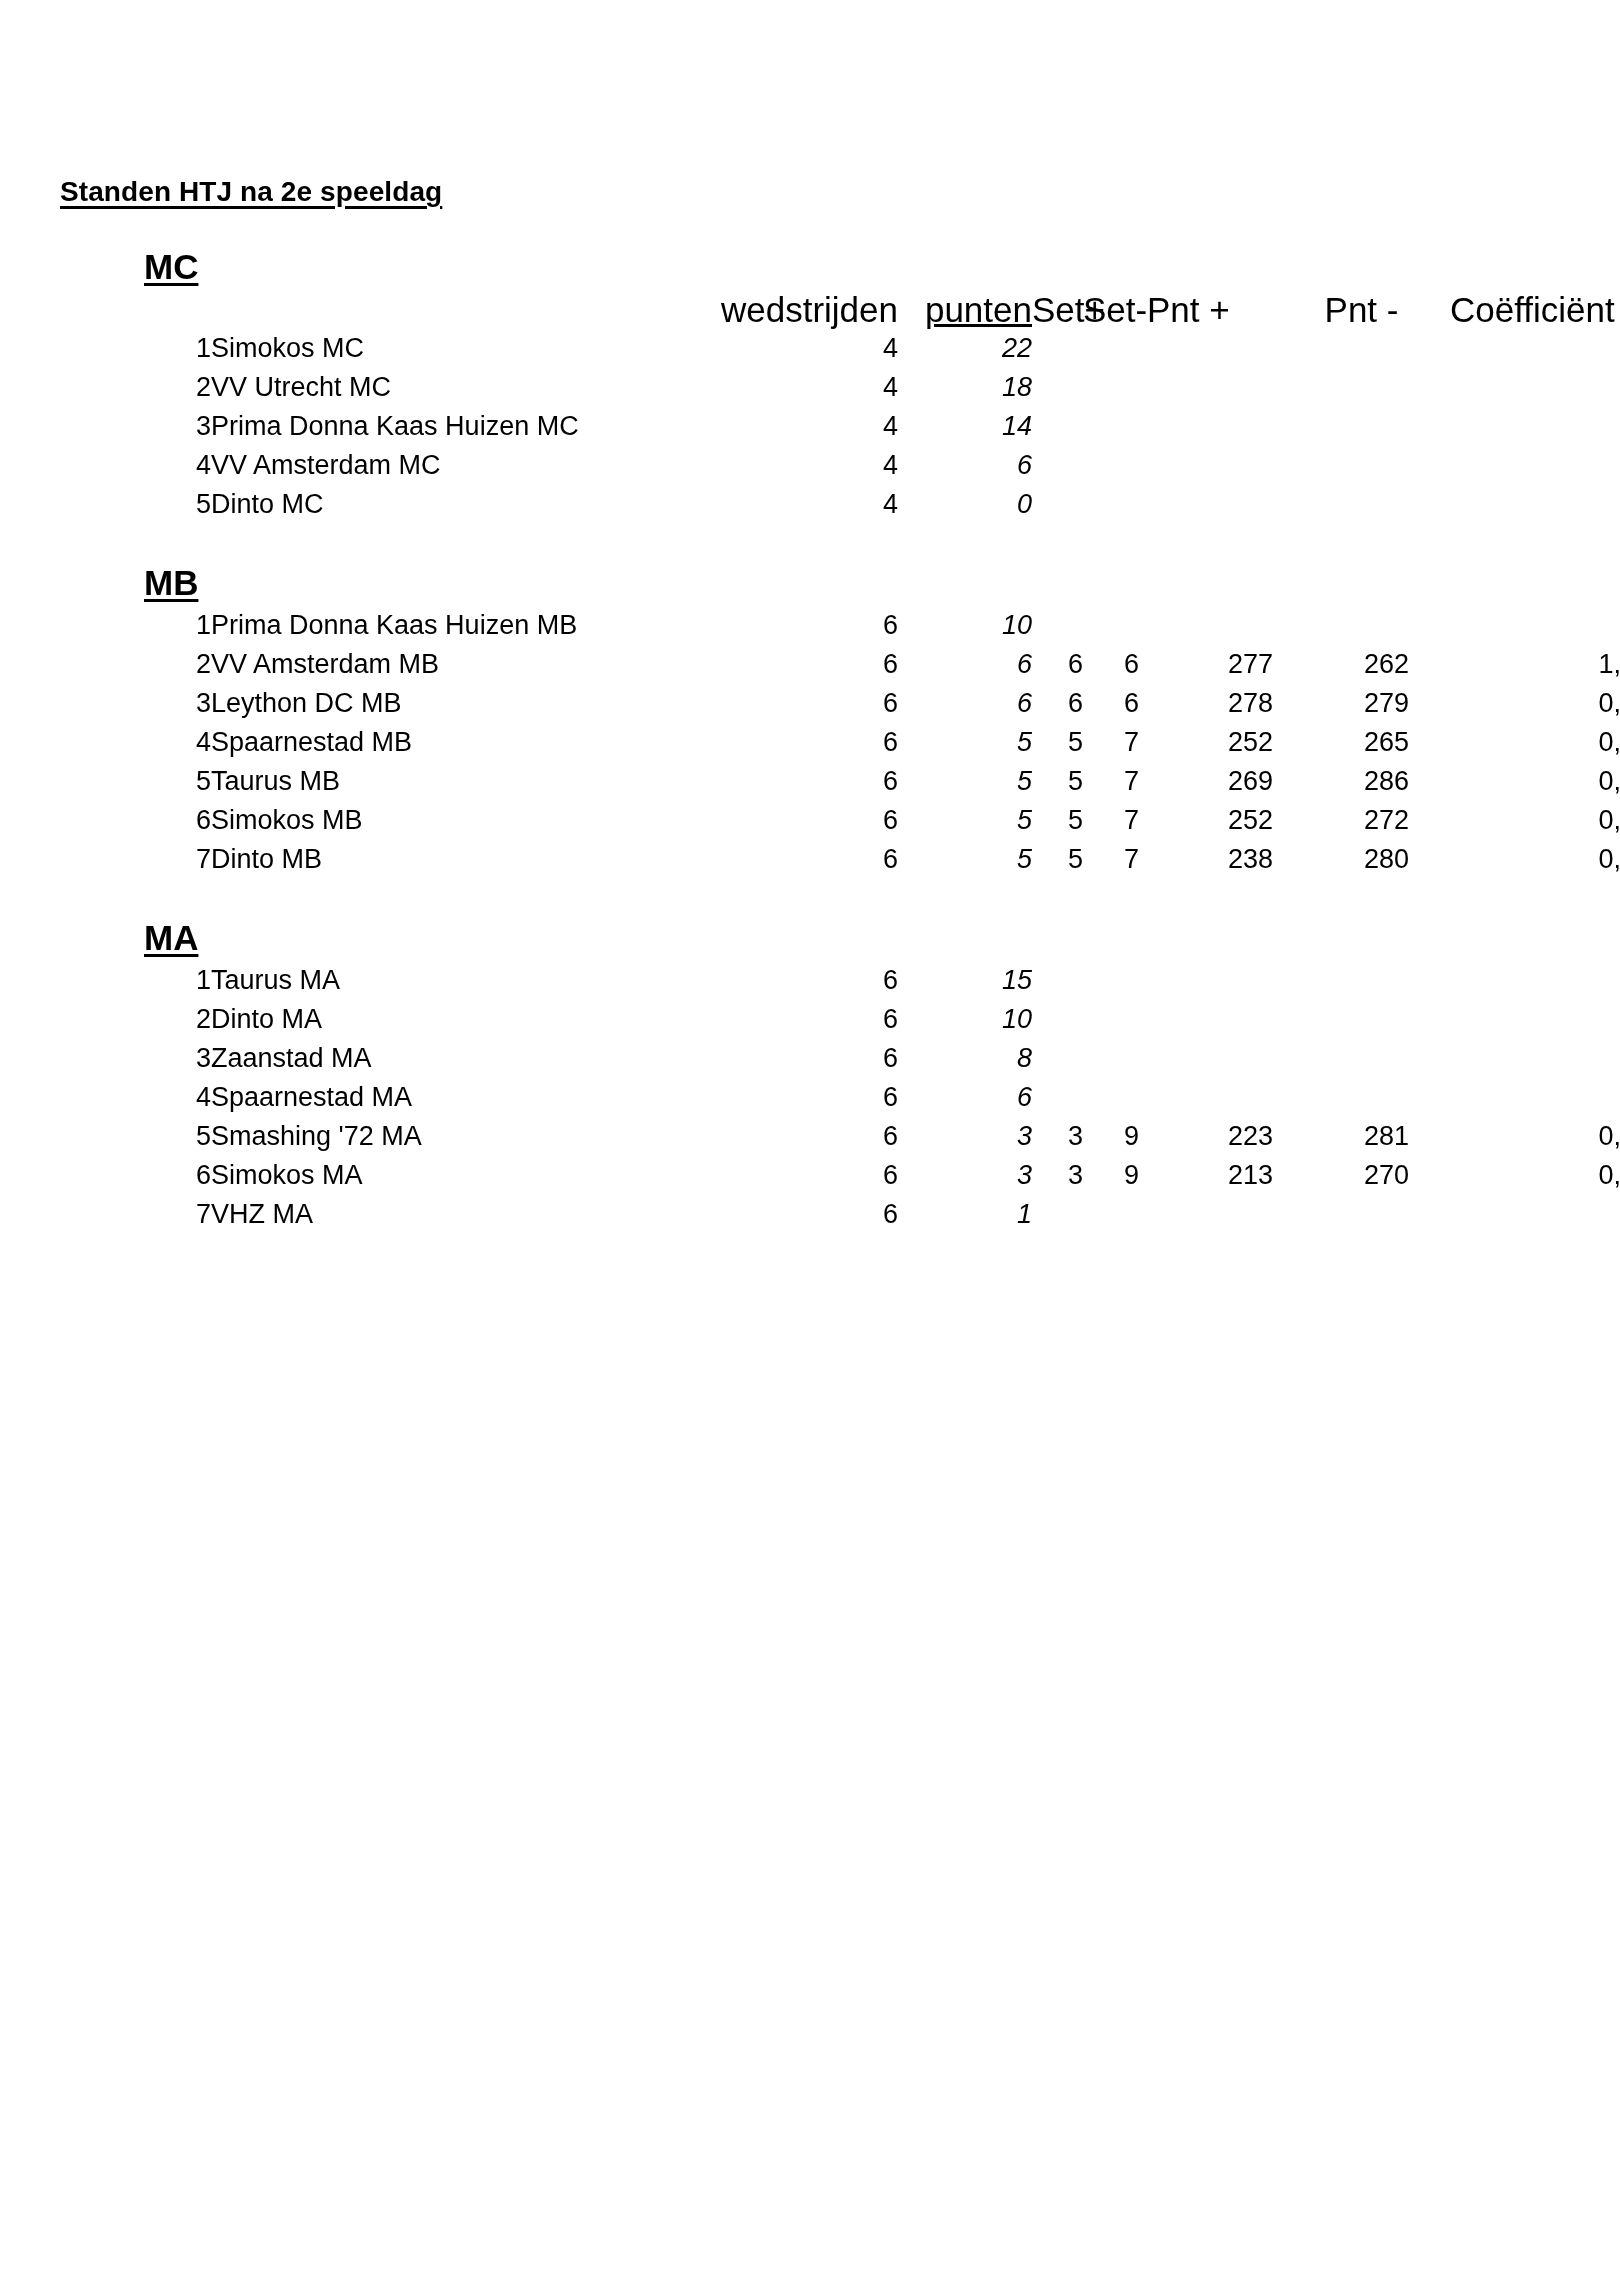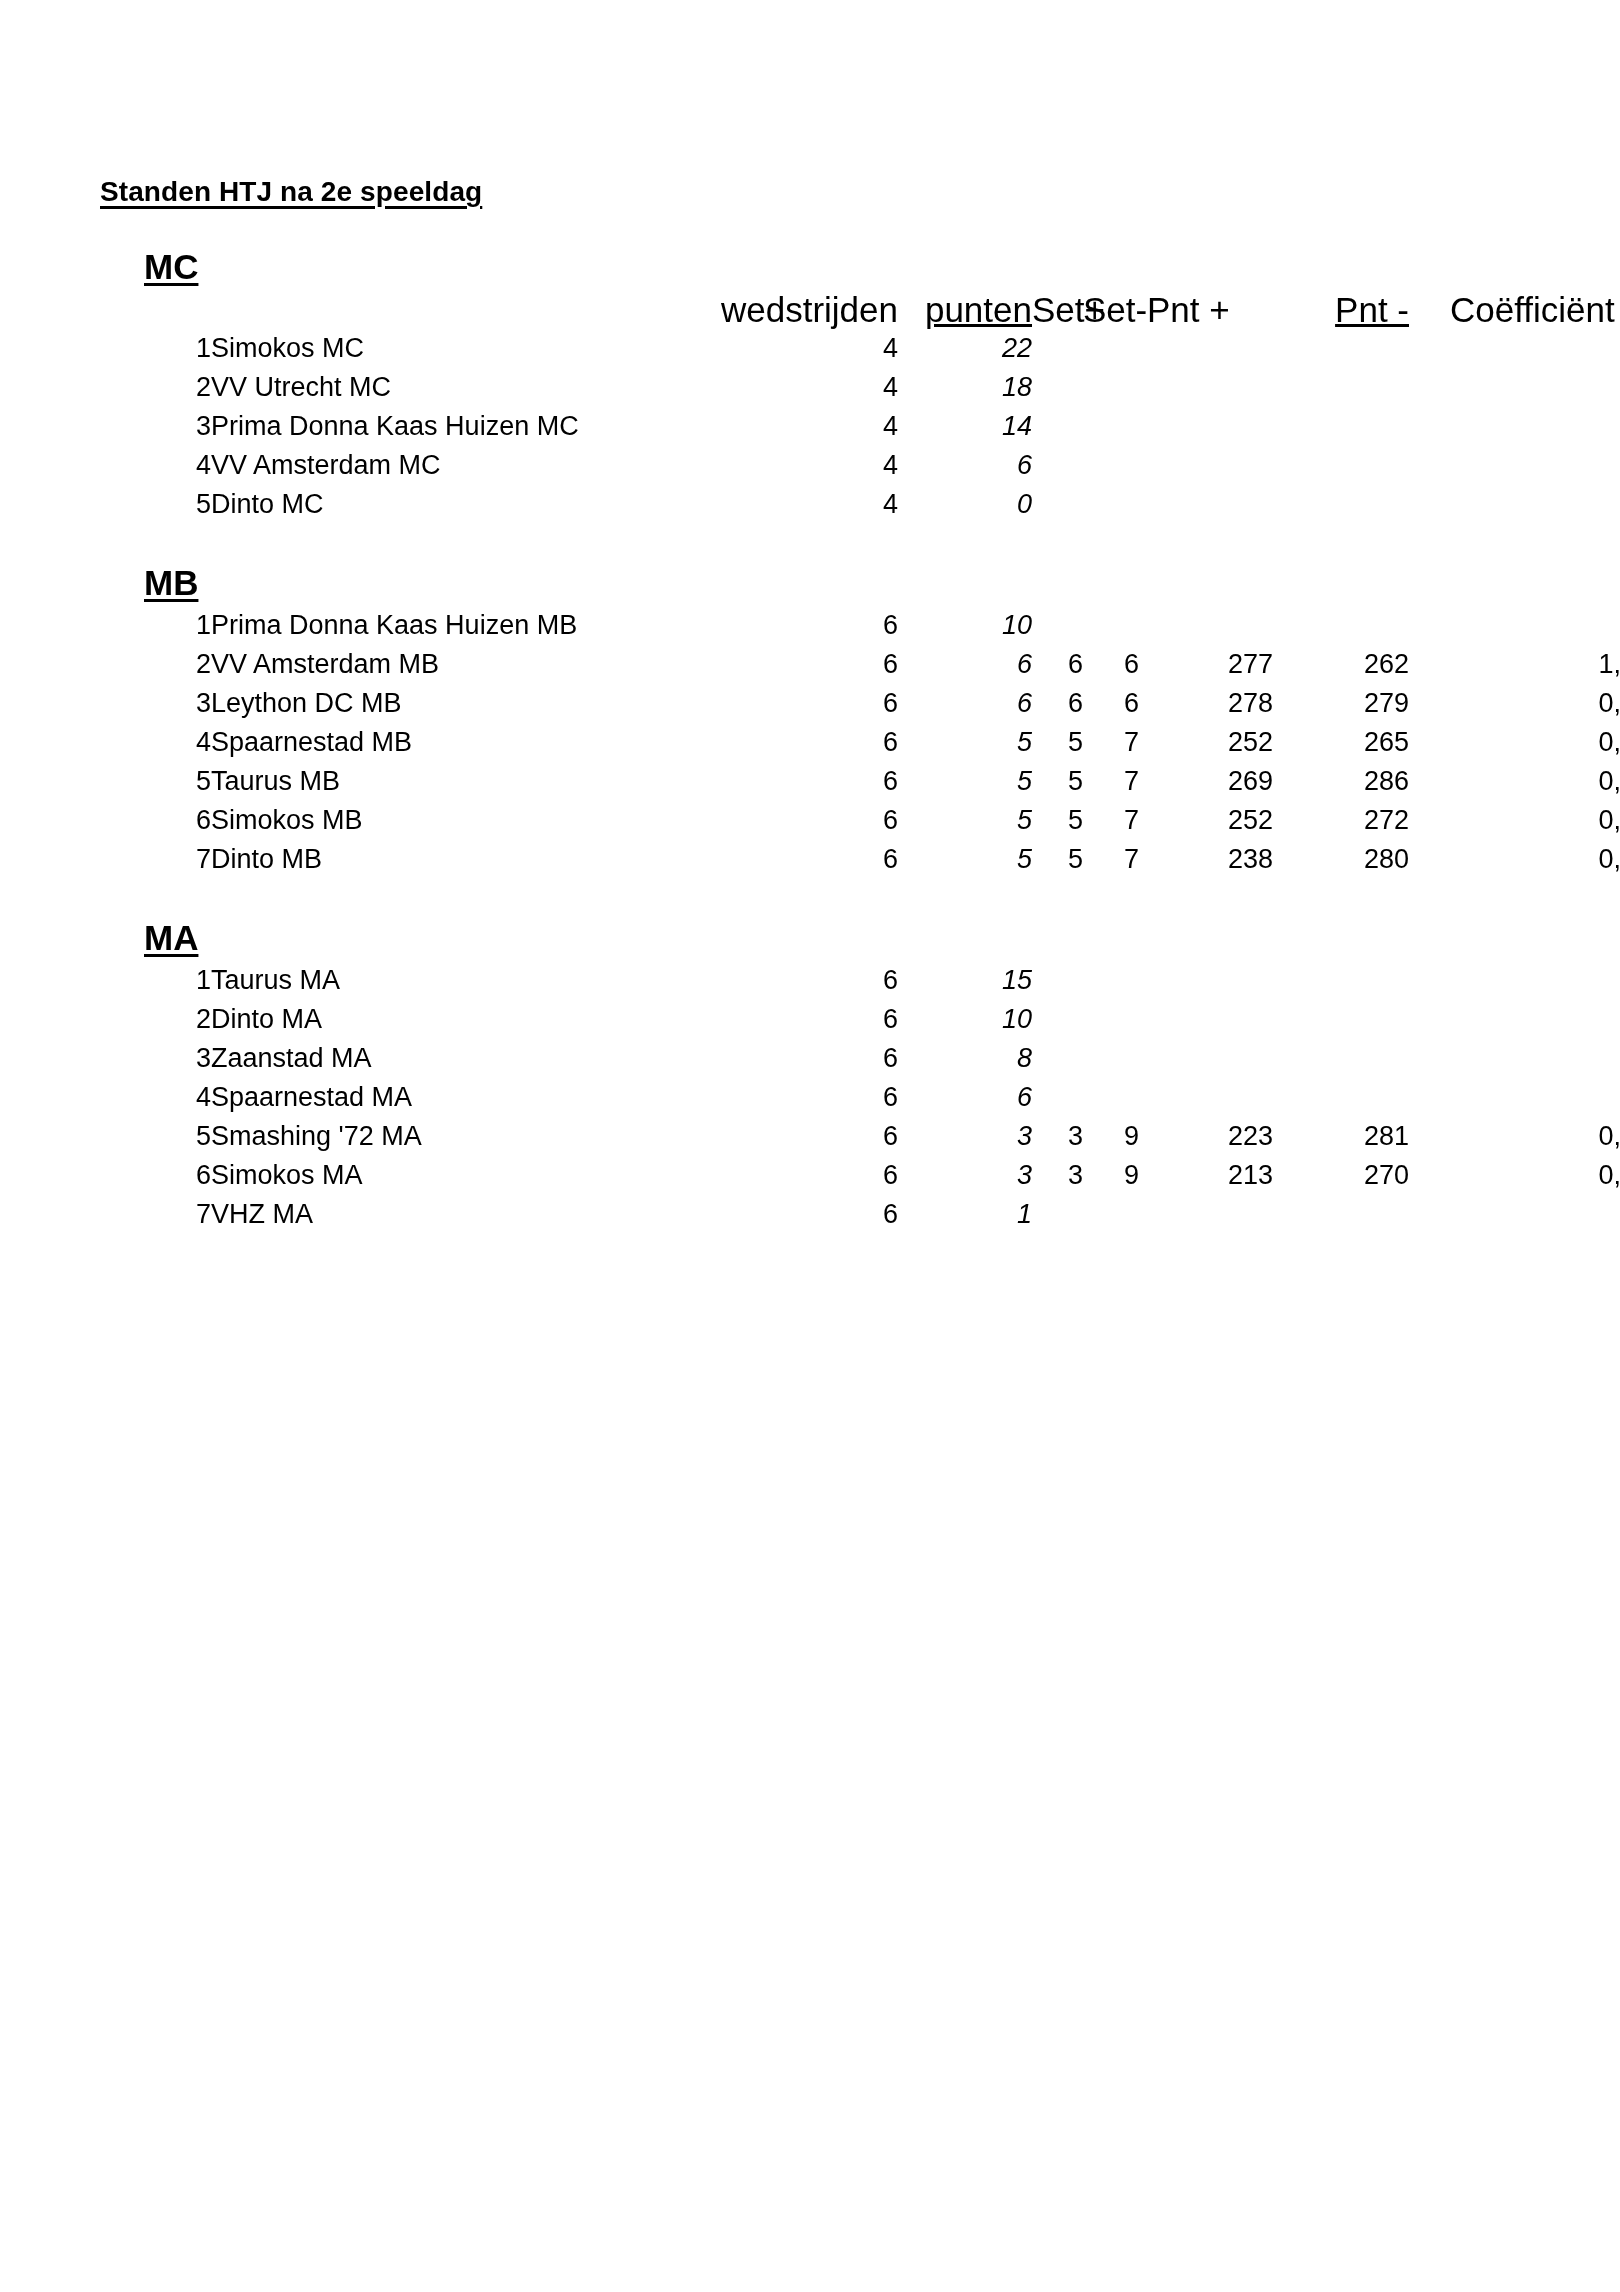--- a/index.html
+++ b/index.html
@@ -25,21 +25,21 @@
     background: #ffffff;
   }
 
   .doc-title {
     font-size: 28px;
     font-weight: bold;
     letter-spacing: 0.1px;
     text-decoration: underline;
     text-underline-offset: 4.5px;
     text-decoration-thickness: 2.7px;
-    margin: 0 0 0 100px;
+    margin: 0 0 0 60px;
     line-height: 32px;
     white-space: nowrap;
   }
 
   
   .standings {
     margin: 0;
     border-collapse: collapse;
     table-layout: fixed;
     width: 1522px;
@@ -71,21 +71,21 @@
   .c-team-cell { text-align: left; }
   .num         { text-align: right; }
 
   
   .hdr td { text-align: right; font-size: 35px; }
   .hdr .h-wed  { padding-right: 0px; }
   .hdr .h-pun  { padding-right: 0px; text-decoration: underline; }
   .hdr .h-setp { padding-right: 0px; }
   .hdr .h-setm { padding-right: 0px; margin-left: 16px; }
   .hdr .h-pntp { text-align: left; padding-left: 8px; }
-  .hdr .h-pntm { text-align: right; padding-left: 41px; text-decoration: underline; }
+  .hdr .h-pntm { text-align: center; padding-left: 41px; }
   .hdr .h-coef { text-align: left; padding-left: 41px; }
 
   
   .d-wed  { padding-right: 0px; }
   .d-pun  { padding-right: 0px; font-style: italic; }
   .d-setp { padding-right: 0px; }
   .d-setm { padding-right: 0px; }
   .d-pntp { padding-right: 32px; }
   .d-pntm { padding-right: 44px; }
   .d-coef { padding-right: 75px; }

